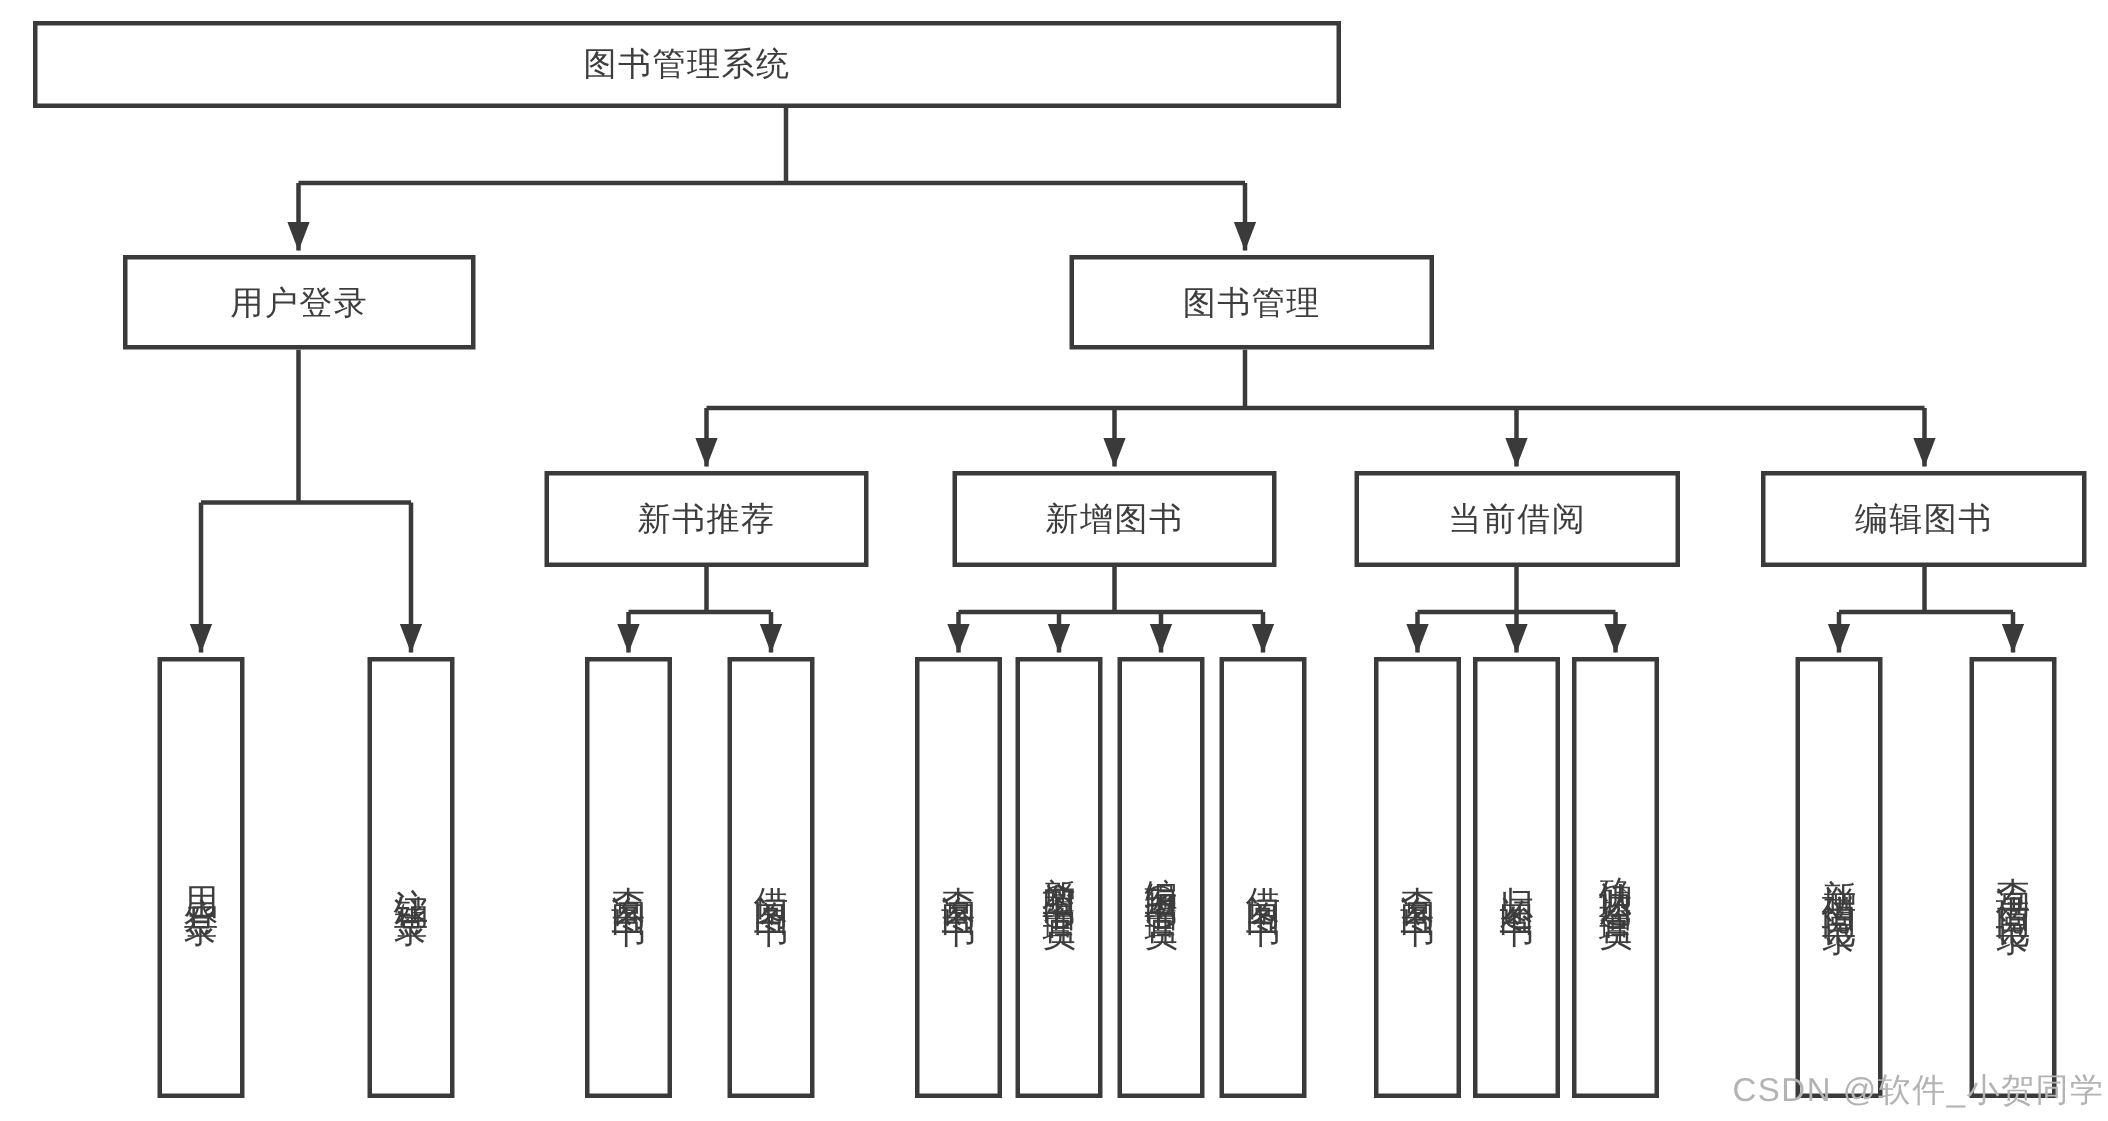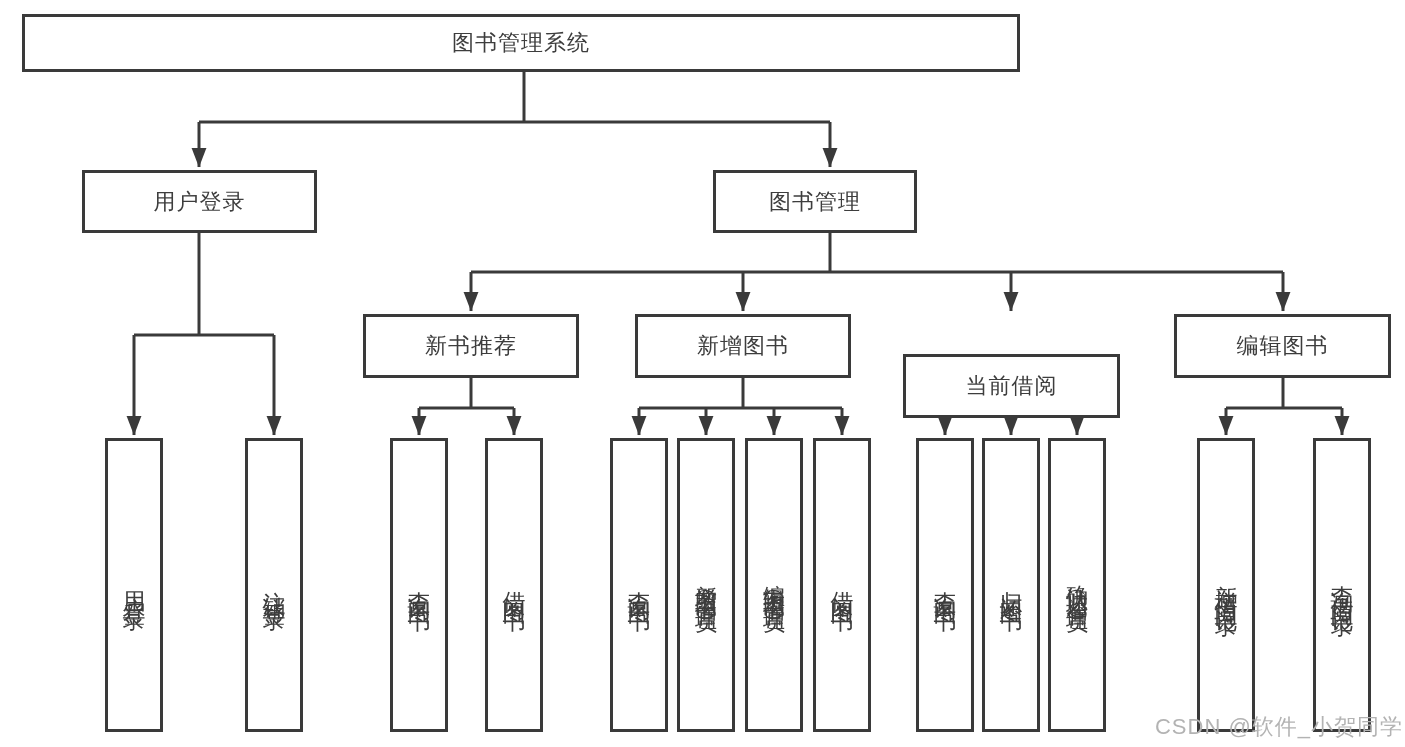--- a/index.html
+++ b/index.html
@@ -91,28 +91,28 @@
       <line x1="1011" y1="408" x2="1011" y2="435" marker-end="url(#arr)"></line>
       <line x1="1077" y1="408" x2="1077" y2="435" marker-end="url(#arr)"></line>
 
       <path d="M1283,378 V408"></path>
       <path d="M1226,408 H1342"></path>
       <line x1="1226" y1="408" x2="1226" y2="435" marker-end="url(#arr)"></line>
       <line x1="1342" y1="408" x2="1342" y2="435" marker-end="url(#arr)"></line>
     </g>
   </svg>
 
-  <div class="node h-node" style="left:22px;top:14px;width:998px;height:58px;font-family:Liberation Serif, serif;">图书管理系统</div>
+  <div class="node h-node" style="left:22px;top:14px;width:872px;height:58px;font-family:Liberation Serif, serif;">图书管理系统</div>
 
   <div class="node h-node" style="left:82px;top:170px;width:235px;height:63px;">用户登录</div>
-  <div class="node h-node" style="left:713px;top:170px;width:204px;height:63px;">图书管理</div>
+  <div class="node h-node" style="left:713px;top:170px;width:243px;height:63px;">图书管理</div>
 
   <div class="node h-node" style="left:363px;top:314px;width:216px;height:64px;">新书推荐</div>
   <div class="node h-node" style="left:635px;top:314px;width:216px;height:64px;">新增图书</div>
-  <div class="node h-node" style="left:903px;top:314px;width:217px;height:64px;margin-top:40px;">当前借阅</div>
+  <div class="node h-node" style="left:903px;top:314px;width:217px;height:64px;">当前借阅</div>
   <div class="node h-node" style="left:1174px;top:314px;width:217px;height:64px;">编辑图书</div>
 
   <div class="node v-node" style="left:105px;top:438px;width:58px;height:294px;">
     <span>用户登录</span>
   </div>
   <div class="node v-node" style="left:245px;top:438px;width:58px;height:294px;">
     <span>注销登录</span>
   </div>
 
   <div class="node v-node" style="left:390px;top:438px;width:58px;height:294px;">

